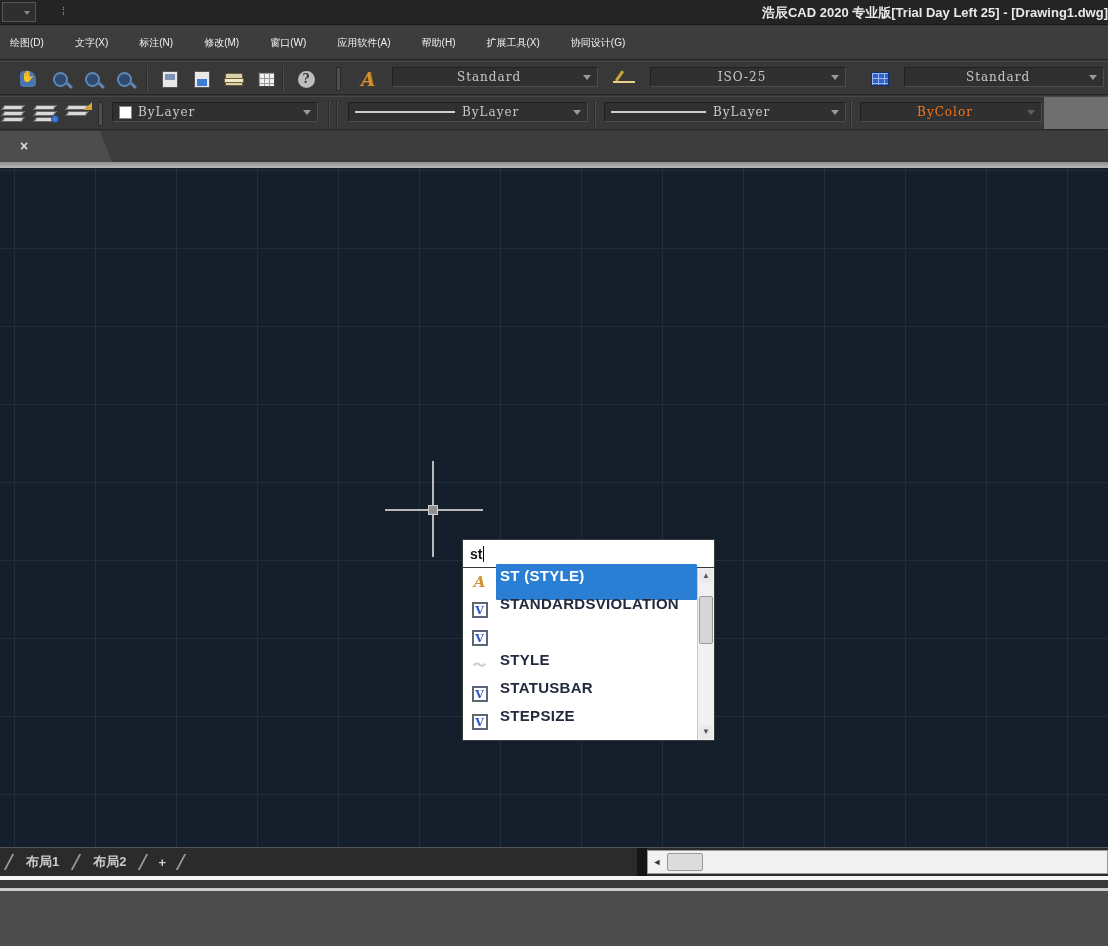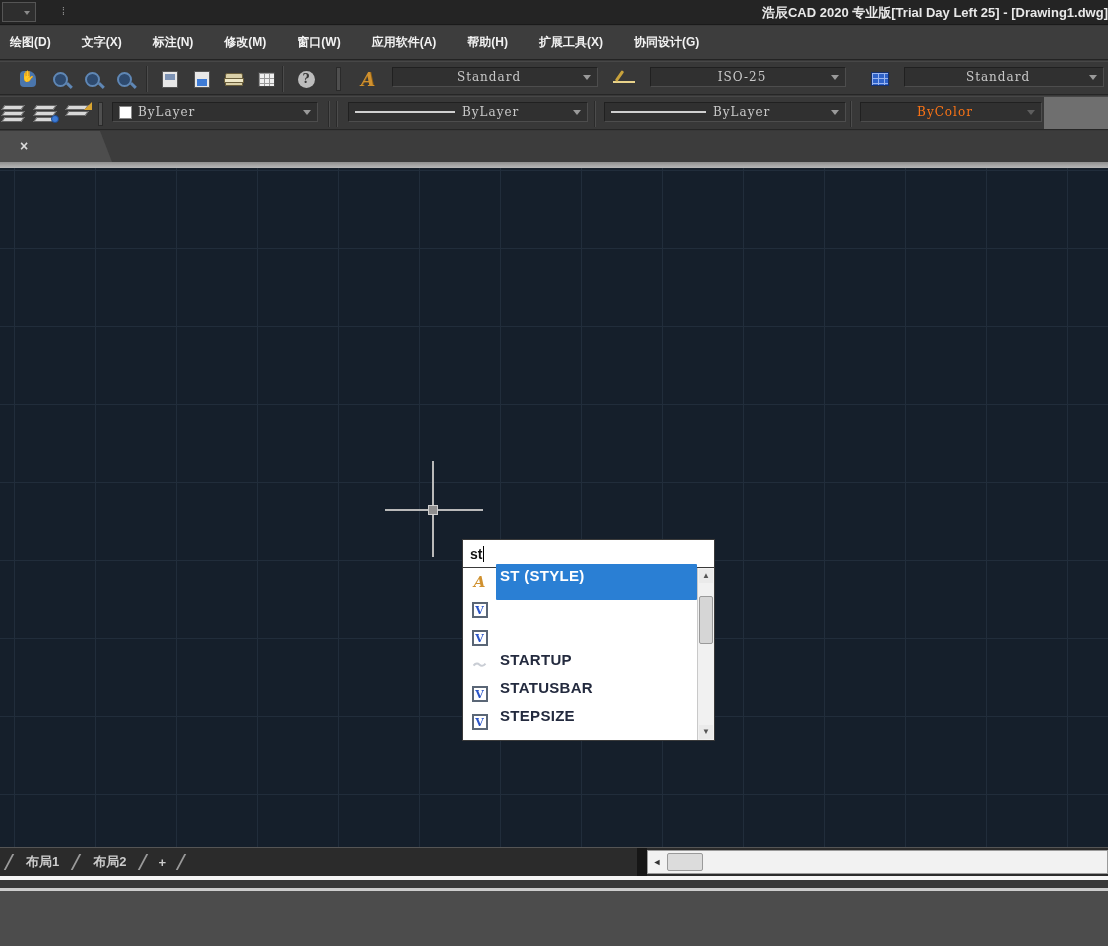--- a/index.html
+++ b/index.html
@@ -14,21 +14,21 @@
     background:#2e2e2e; border:1px solid #555; }
   .tb-btn .caret { position:absolute; right:5px; top:8px; width:0; height:0;
     border-left:3px solid transparent; border-right:3px solid transparent; border-top:4px solid #8a8a8a; }
   .tb-grip { position:absolute; left:62px; top:6px; color:#9a9a9a; font-size:10px; letter-spacing:1px; }
   .title-text { position:absolute; left:0; right:0; top:4px; text-align:right;
     color:#e9e9e9; font-size:13px; font-weight:bold; }
 
   
   .menubar { position:absolute; left:0; top:26px; width:1108px; height:34px;
     background:#3d3d3d; border-bottom:1px solid #232323; display:flex; align-items:center; gap:31px; padding-left:10px; }
-  .menu-item { color:#f2f2f2; font-size:12px; font-weight:bold; white-space:nowrap; cursor:default; }
+  .menu-item { color:#f2f2f2; font-size:10px; font-weight:normal; white-space:nowrap; cursor:default; }
 
   
   .toolrow { position:absolute; left:0; width:1108px; height:34px; background:#383838;
     border-top:1px solid #474747; border-bottom:1px solid #262626; }
   .toolrow1 { top:61px; } .toolrow2 { top:96px; }
   .ticon { position:absolute; top:5px; width:24px; height:24px; display:flex;
     align-items:center; justify-content:center; cursor:default; }
   .sep { position:absolute; top:4px; width:2px; height:26px; background:#2a2a2a; border-right:1px solid #4c4c4c; }
   .grip { position:absolute; top:5px; width:5px; height:24px; background:#4f4f4f; border:1px solid #2a2a2a; }
   .combo { position:absolute; top:5px; height:20px; background:#303030;
@@ -302,31 +302,32 @@
         <div class="ac-row selected">
           <span class="ac-ic">
               <span class="sticon">A</span>
             </span>
           <span class="ac-label">ST (STYLE)</span>
         </div>
         <div class="ac-row">
           <span class="ac-ic">
               <span class="vicon">V</span>
             </span>
+          <span class="ac-label">STANDARDSVIOLATION</span>
         </div>
         <div class="ac-row">
           <span class="ac-ic">
               <span class="vicon">V</span>
             </span>
         </div>
         <div class="ac-row">
           <span class="ac-ic">
               <span class="dimcmd">〜</span>
             </span>
-          <span class="ac-label">STARTUP</span>
+          <span class="ac-label">STYLE</span>
         </div>
         <div class="ac-row">
           <span class="ac-ic">
               <span class="vicon">V</span>
             </span>
           <span class="ac-label">STATUSBAR</span>
         </div>
         <div class="ac-row">
           <span class="ac-ic">
               <span class="vicon">V</span>

